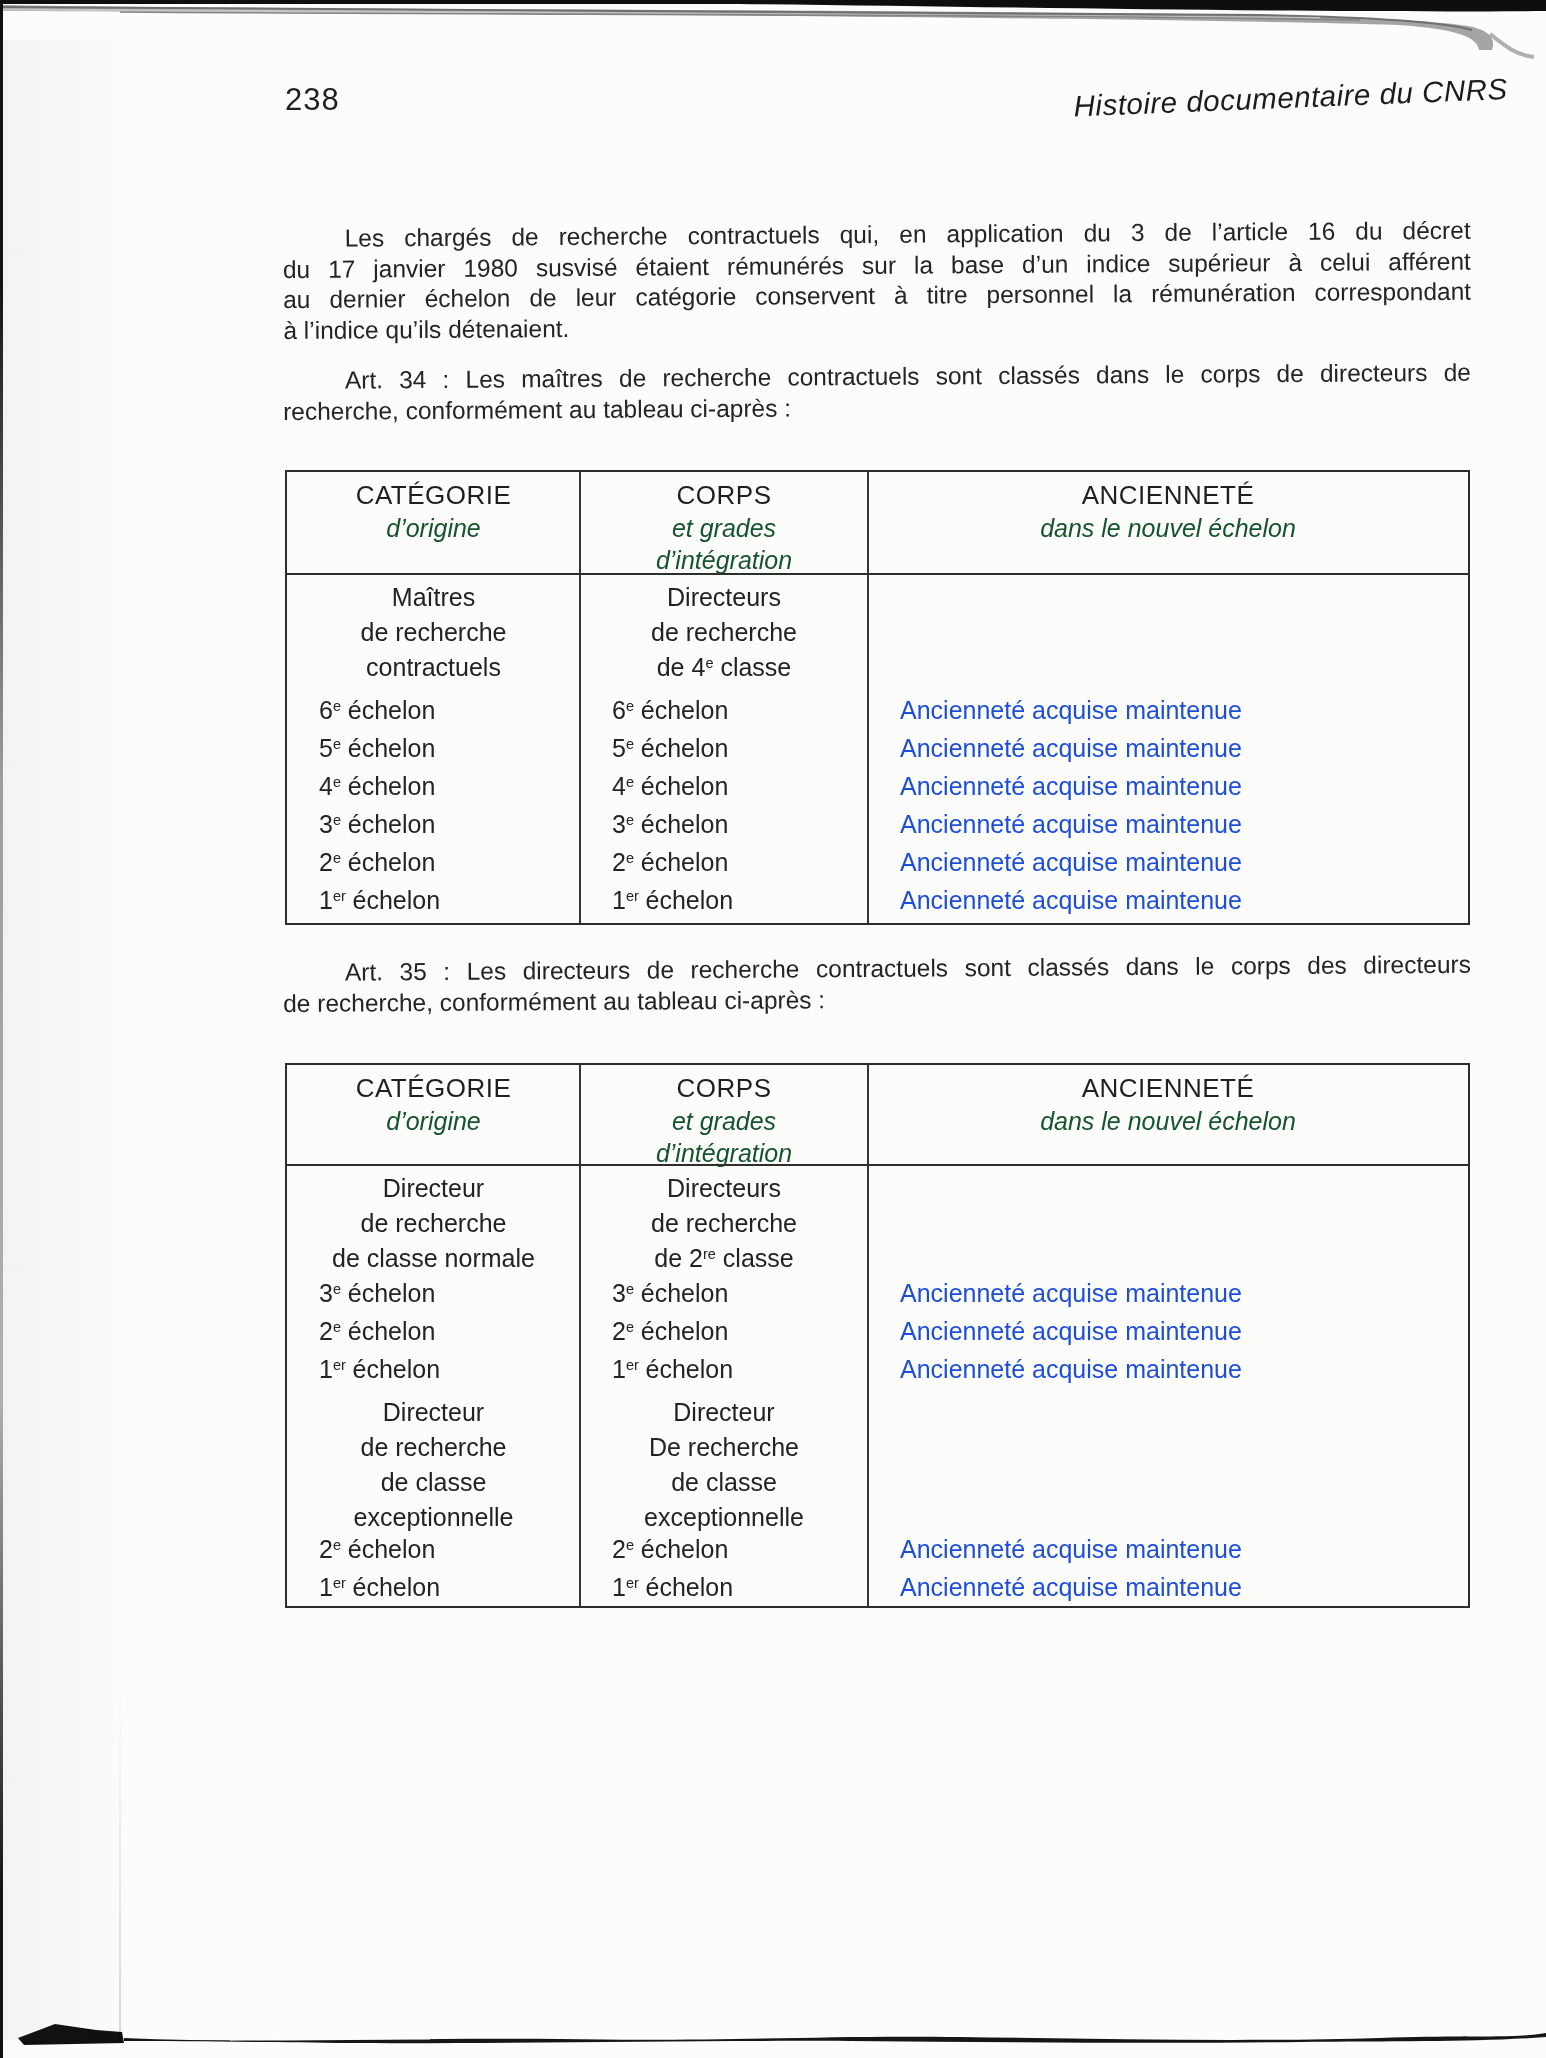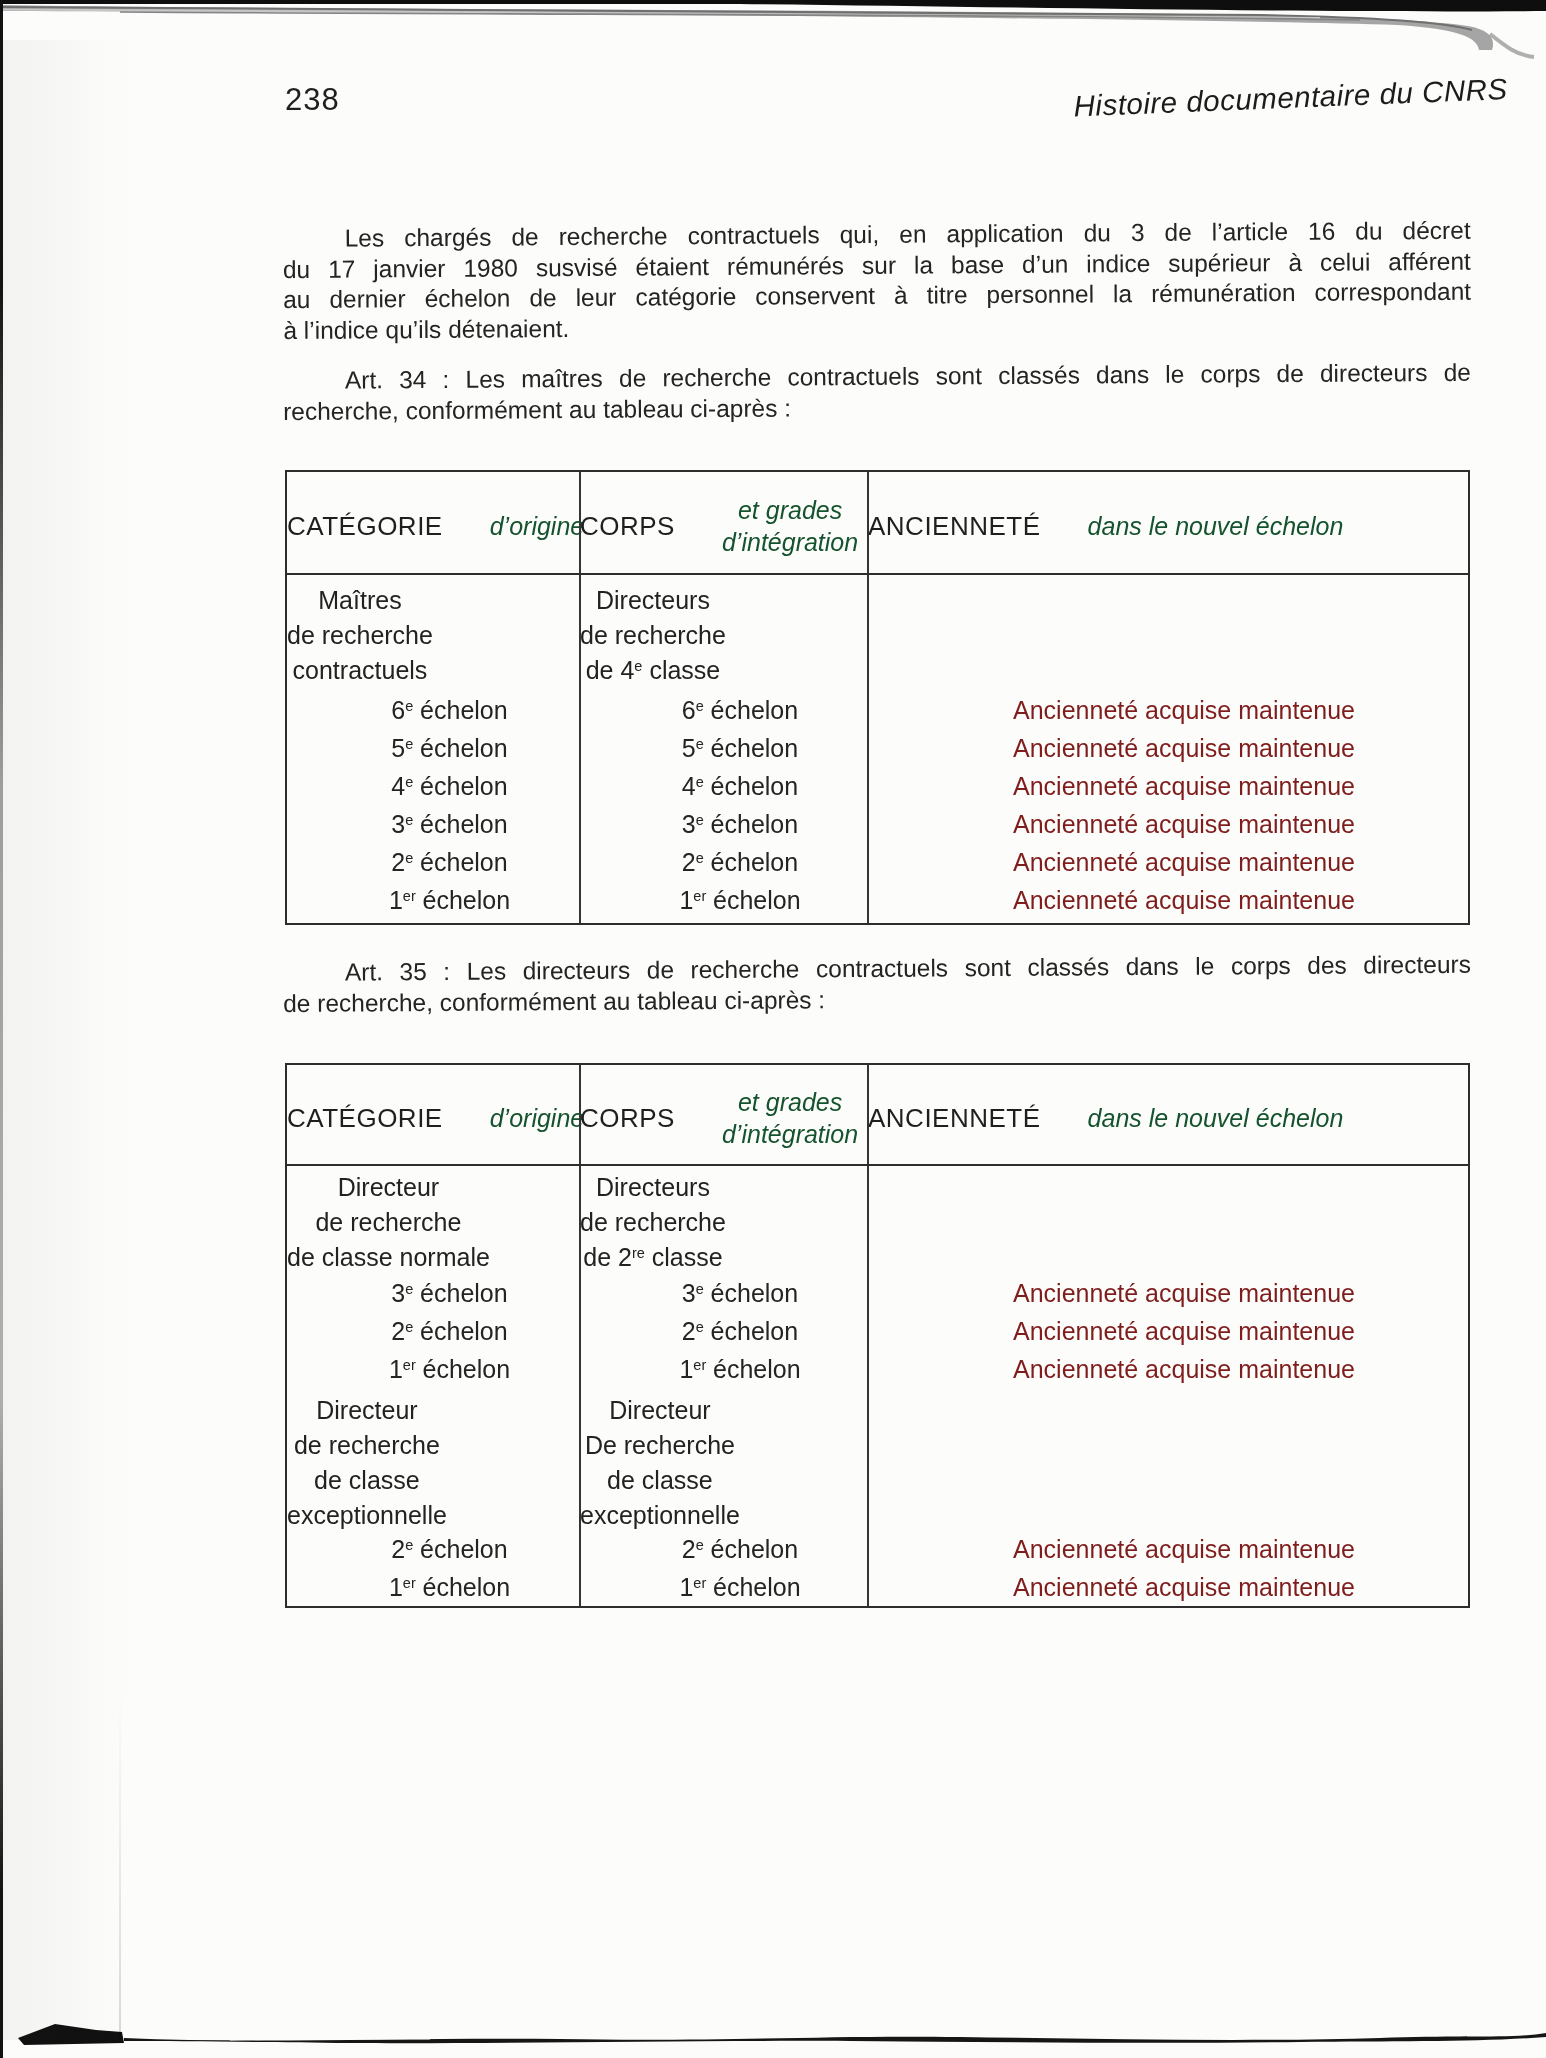--- a/index.html
+++ b/index.html
@@ -54,30 +54,30 @@
     background:transparent;
   }
   .t34{top:470px;height:455px;grid-template-rows:101px 118px repeat(6,38px);}
   .t35{top:1063px;height:545px;grid-template-rows:99px 110px repeat(3,38px) 142px repeat(2,38px);}
   .vline{position:absolute;top:0;bottom:0;width:2px;background:#343434;}
   .vl1{left:292px;}
   .vl2{left:580px;}
   .hline{position:absolute;left:0;right:0;height:2px;background:#2e2e2e;}
   .t34 .hline{top:101px;}
   .t35 .hline{top:99px;}
-  .cell{display:flex;flex-direction:row;align-items:center;justify-content:flex-start;overflow:visible;gap:47px;}
+  .cell{display:flex;flex-direction:column;justify-content:flex-start;overflow:visible;}
   .head{padding-top:7px;}
   .ht{font-size:26px;line-height:33px;letter-spacing:.5px;color:#1f1f1f;text-align:center;}
   .hs{font-size:25px;line-height:32px;font-style:italic;color:#14532d;text-align:center;}
   .gl{font-size:25px;line-height:35px;text-align:center;padding-top:7px;color:#222;}
   .rrow{justify-content:center;margin-left:32px;}
   .ech{font-size:25px;color:#242424;white-space:nowrap;}
   .ech .w{margin-left:.27em;}
   sup{font-size:.58em;line-height:0;position:relative;top:.12em;}
-  .anc{font-size:25px;color:#7f1d1d;justify-content:center;}
+  .anc{font-size:25px;color:#1d4ed8;justify-content:center;}
   .ml{white-space:pre-line;}
 </style>
 </head>
 <body>
 
 <svg class="scan-top" viewBox="0 0 1546 72" preserveAspectRatio="none">
   <rect x="0" y="0" width="1546" height="4" fill="#0e0e0e"></rect>
   <path d="M740,0 L1546,0 L1546,11 C1320,13 1010,7 740,4 Z" fill="#0e0e0e"></path>
   <path d="M0,5 C320,10 720,9 1100,13 C1290,15 1415,18 1468,26 C1489,30 1496,38 1492,50 L1479,50 C1477,37 1458,29 1398,25 C1180,18 480,13 0,11 Z" fill="#9b9b9b" opacity="0.9"></path>
   <path d="M0,7 C420,11 900,10 1260,15 C1370,17 1440,21 1472,30" stroke="#6f6f6f" stroke-width="2" fill="none"></path>

